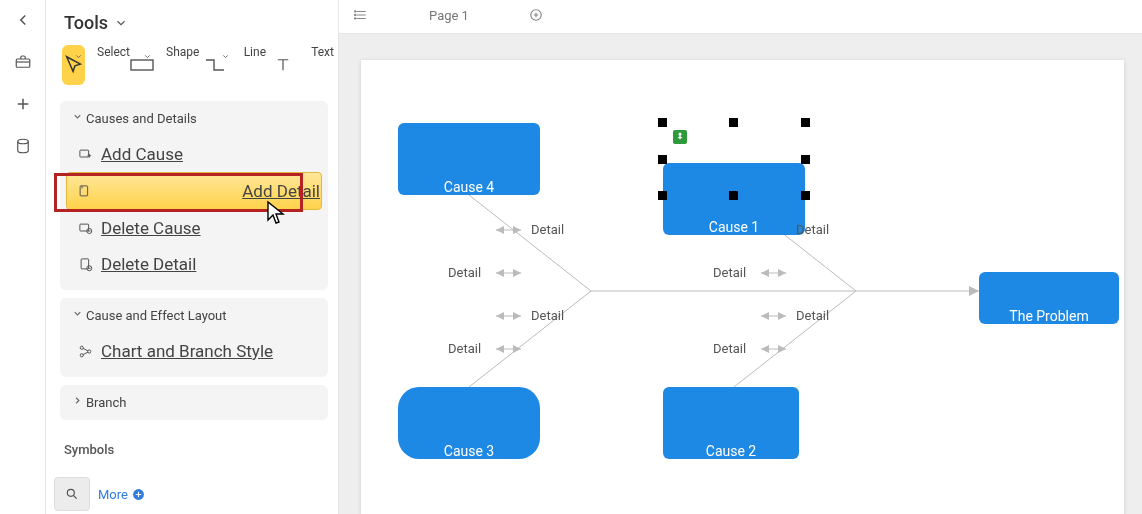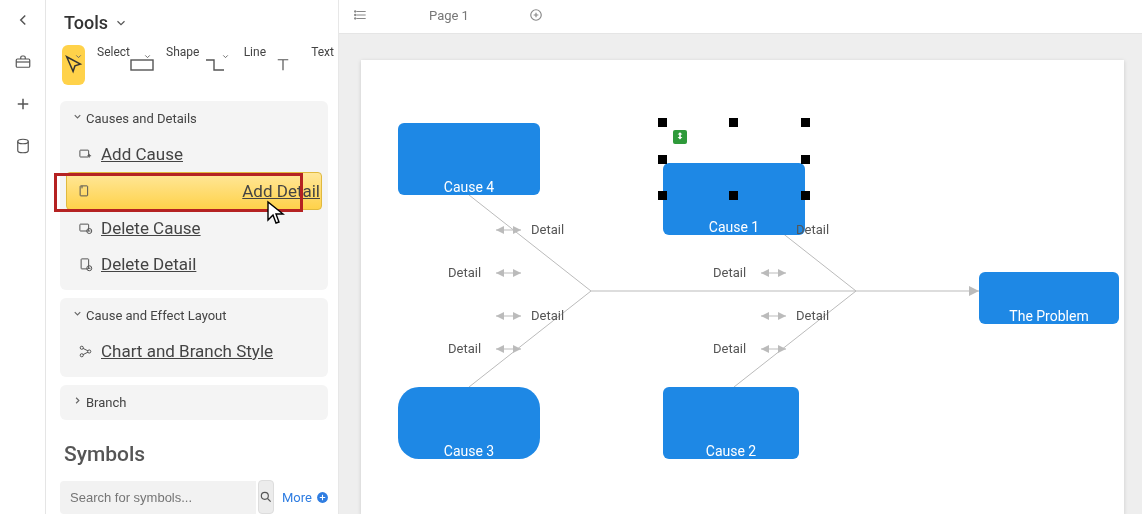--- a/index.html
+++ b/index.html
@@ -18,21 +18,21 @@
   .panel { background:#f4f4f4; border-radius:6px; margin-bottom:8px; }
   .panel-hd { padding:10px 12px; font-size:13px; color:#444; display:flex; gap:3px; cursor:pointer; }
   .panel-items { padding: 0 0 8px 0; }
   .pi { padding:8px 8px 8px 18px; font-size:17px; color:#444; display:flex; align-items:center; gap:8px; cursor:pointer;text-decoration:underline; }
   .pi.highlight {
     background: linear-gradient(#ffe79a, #ffd24a);
     border:1px solid #e0b93e; border-radius:4px;
     margin:0 6px; padding:8px 1px 8px 10px;justify-content:space-between;
   }
   .redbox { position:absolute; border:3px solid #b52222; pointer-events:none; }
-  .symbols-h { font-size:21px; color:#555; margin:14px 0 14px 4px; font-weight:500; }
+  .symbols-h { font-size:13px; color:#555; margin:14px 0 20px 4px; font-weight:500; }
   .search-row { display:flex; align-items:center; gap:8px; }
   .search-row input { flex:1; padding:9px 10px; border-radius:4px 0 0 4px; border:none; background:#f2f2f2; font-size:13px; color:#666; outline:none; }
   .search-btn { width:36px; height:34px; background:#ececec; border:1px solid #ddd; border-radius:4px; display:flex; align-items:center; justify-content:center; cursor:pointer; margin-left:-6px; }
   .more { color:#2f7de1; font-size:13px; display:flex; align-items:center; gap:4px; cursor:pointer; }
   .canvas-wrap { flex:1; display:flex; flex-direction:column; background:#eaeaea86; }
   .tabbar { height:34px; background:#fff; border-bottom:1px solid #e5e5e5; display:flex; align-items:center; padding:15px 10px; gap:6px; }
   .tabbar .hamb { color:#888; cursor:pointer; padding:4px; }
   .tab { padding:8px 50px; color:#777; font-size:13px; border-bottom:2px solid transparent; }
   .addtab { color:#888; padding:4px; cursor:pointer; font-size:16px; }
   .canvas { flex:1; background:#eee; padding:26px 18px 0 22px; }
@@ -194,21 +194,20 @@
       <div class="panel-hd">
         <svg width="11" height="11" viewBox="0 0 24 24" fill="none" stroke="#666" stroke-width="2.5">
             <path d="M9 6l6 6-6 6"></path>
           </svg>
         <span>Branch</span>
       </div>
     </div>
 
     <div class="symbols-h">Symbols</div>
     <div class="search-row">
-      <input placeholder="Search for symbols..." style="">
       <div class="search-btn">
         <svg width="14" height="14" viewBox="0 0 24 24" fill="none" stroke="#555" stroke-width="2">
             <circle cx="10" cy="10" r="6"></circle>
             <path d="M20 20l-5-5"></path>
           </svg>
       </div>
       <div class="more">
         <span>More</span>
         <svg width="13" height="13" viewBox="0 0 24 24" fill="#2f7de1">
             <circle cx="12" cy="12" r="10"></circle>

